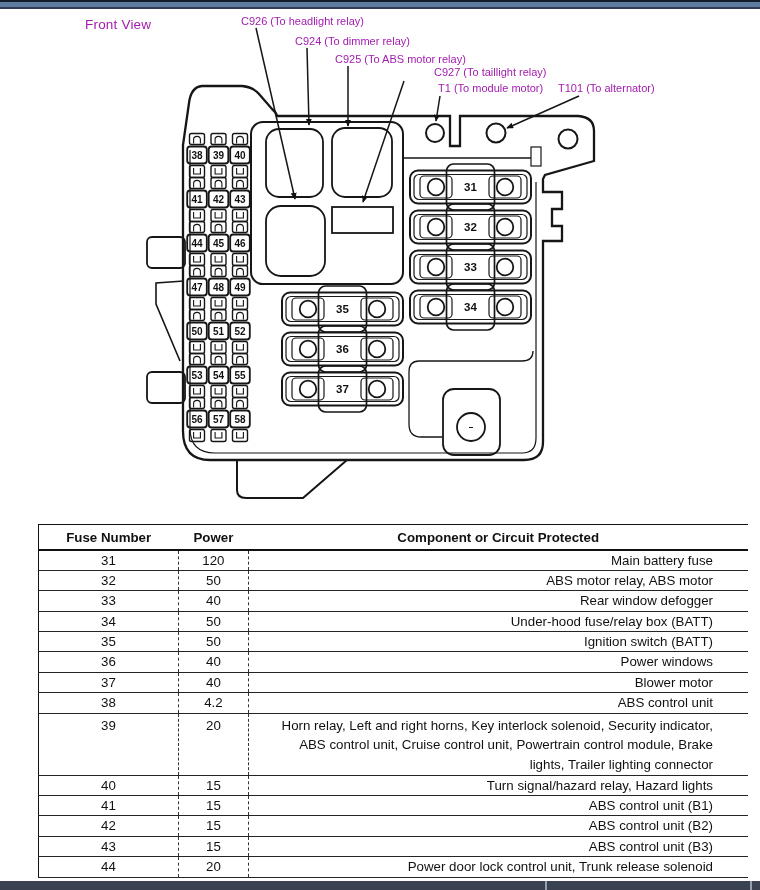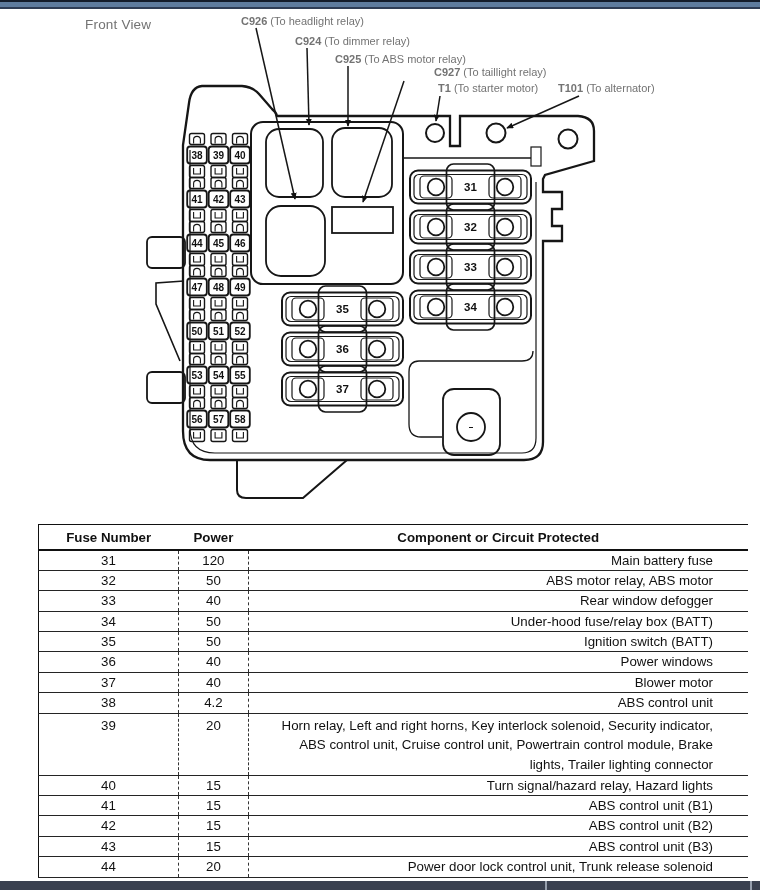--- a/index.html
+++ b/index.html
@@ -5,22 +5,22 @@
   html,body{margin:0;padding:0;background:#fff;}
   .page{position:relative;width:760px;height:890px;background:#ffffff;overflow:hidden;
         font-family:"Liberation Sans",sans-serif;color:#111;}
   .top-bar{position:absolute;left:0;top:0;width:760px;height:9px;
     background:linear-gradient(180deg,#141d2b 0,#141d2b 2px,#5e7c9e 2px,#5e7c9e 7px,#2e3d55 7px,#2e3d55 9px);}
   .bottom-bar{position:absolute;left:0;top:881px;width:760px;height:9px;background:#3a4150;}
   .bottom-bar .sep{position:absolute;top:0;width:2px;height:9px;background:#97a0ae;}
   .sep1{left:545px;} .sep2{left:750px;}
 
   .diagram-svg{position:absolute;left:0;top:0;}
-  .lbl{position:absolute;font-size:11px;white-space:nowrap;color:#737373;line-height:12px;}
-  .lbl b{font-weight:bold;}
+  .lbl{position:absolute;font-size:11px;white-space:nowrap;color:#a21caf;line-height:12px;}
+  .lbl b{font-weight:normal;}
   .front-view{font-size:13.5px;letter-spacing:.2px;}
 
   svg .ln{stroke:#161616;fill:none;}
   svg text{font-family:"Liberation Sans",sans-serif;font-weight:bold;fill:#111;
            text-anchor:middle;}
   svg .num-s{font-size:10px;}
   svg .num-b{font-size:11.5px;}
 
   .tbl{position:absolute;left:38px;top:524px;width:710px;}
   table{border-collapse:collapse;width:710px;font-size:13.3px;
@@ -235,21 +235,21 @@
   <div class="lbl" style="left:335px;top:53px;">
     <b>C925</b>
     <span>(To ABS motor relay)</span>
   </div>
   <div class="lbl" style="left:388px;top:66px;margin-left:46px;">
     <b>C927</b>
     <span>(To taillight relay)</span>
   </div>
   <div class="lbl" style="left:438px;top:82px;">
     <b>T1</b>
-    <span>(To starter motor)</span>
+    <span>(To module motor)</span>
   </div>
   <div class="lbl" style="left:558px;top:82px;text-align:right;">
     <b>T101</b>
     <span>(To alternator)</span>
   </div>
 
   <div class="tbl">
     <table>
       <colgroup>
           <col style="width:140px">

